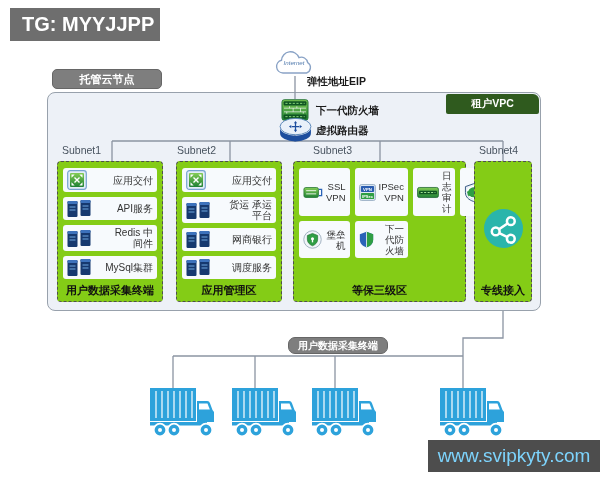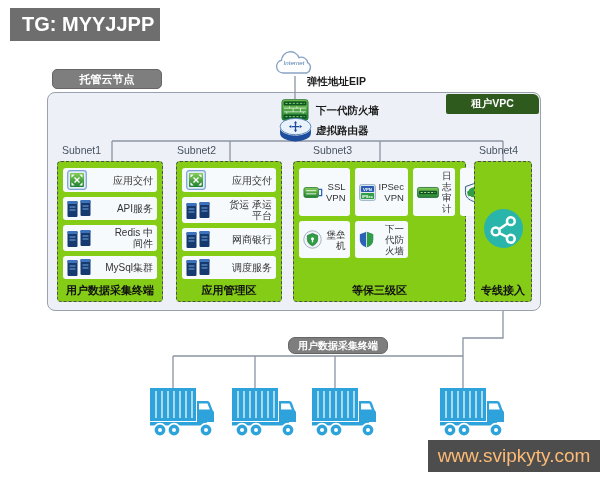--- a/index.html
+++ b/index.html
@@ -2,21 +2,21 @@
 <html><head>
 <meta charset="utf-8">
 <style>
   html,body{margin:0;padding:0;background:#fff;}
   .stage{position:relative;width:600px;height:480px;background:#ffffff;overflow:hidden;
          font-family:"Liberation Sans","DejaVu Sans",sans-serif;}
   .abs{position:absolute;}
   
   .tg-banner{left:10px;top:8px;width:150px;height:33px;background:#6e6e6e;color:#fff;
              font-size:20px;display:flex;align-items:center;padding-left:12px;box-sizing:border-box;font-weight:bold;}
-  .site-banner{left:428px;top:440px;width:172px;height:32px;background:#4d4d4d;color:#fdba74;
+  .site-banner{left:428px;top:440px;width:172px;height:32px;background:#4d4d4d;color:#7dd3fc;
                font-size:19px;display:flex;align-items:center;justify-content:center;}
   
   .gray-badge{background:#7e7e7e;border:1px solid #666;color:#fff;font-weight:bold;
               display:flex;align-items:center;justify-content:center;box-sizing:border-box;}
   .node-badge{left:52px;top:69px;width:110px;height:20px;font-size:11px;border-radius:5px;}
   .terminal-badge{left:288px;top:337px;width:100px;height:17px;font-size:10px;border-radius:7px;z-index:6;}
   
   .vpc{left:47px;top:92px;width:494px;height:219px;background:#edf1f7;border:1.5px solid #98a1ac;
        border-radius:8px;box-sizing:border-box;z-index:1;}
   .vpc-badge{position:absolute;right:1px;top:1px;width:93px;height:20px;background:#2f5a1e;color:#fff;

